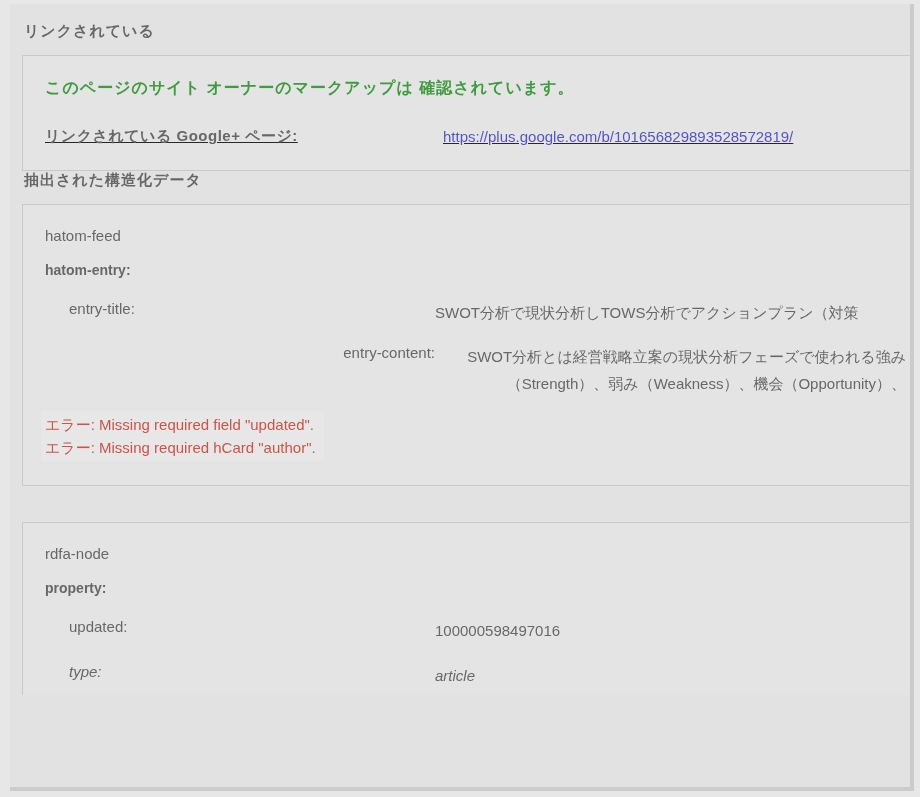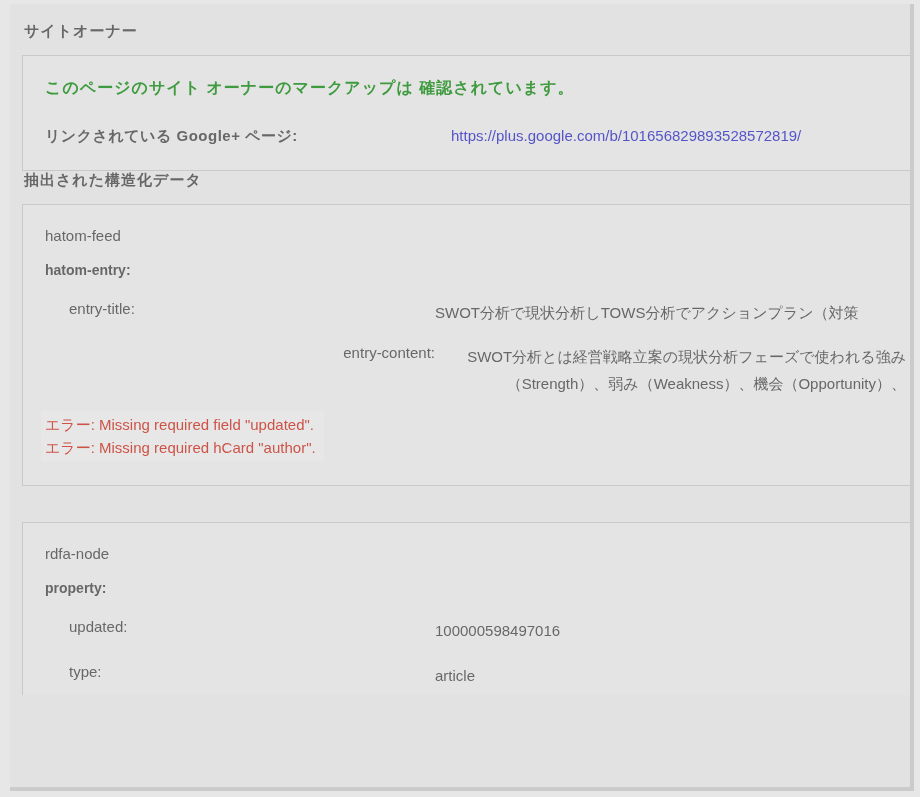--- a/index.html
+++ b/index.html
@@ -42,22 +42,23 @@
   }
   .verify {
     color: #1f9a1f;
     font-weight: bold;
     font-size: 16px;
     letter-spacing: 1px;
     margin-bottom: 28px;
   }
   .row {
     display: flex;
-    align-items: flex-start;
-    gap: 16px;
+    align-items: center;
+    gap: 8px;
+    text-decoration: underline;
   }
   .label {
     flex: 0 0 390px;
     color: #555;
     font-size: 15px;
     font-weight: bold;
     letter-spacing: 0.5px;
   }
   .link {
     color: #3b3bd6;
@@ -105,21 +106,21 @@
     color: #dd3a2a;
     font-size: 15px;
     line-height: 1.55;
   }
 </style>
 </head>
 <body>
 
 <div class="panel">
 
-  <div class="section-title">サイトオーナー</div>
+  <div class="section-title">リンクされている</div>
 
   <div class="card" style="border-right:none;">
     <div class="verify">このページのサイト オーナーのマークアップは 確認されています。</div>
     <div class="row">
       <div class="label">リンクされている Google+ ページ:</div>
       <a class="link" href="#">https://plus.google.com/b/101656829893528572819/</a>
     </div>
   </div>
 
   <div class="section-title">抽出された構造化データ</div>
@@ -145,21 +146,21 @@
   </div>
 
   <div class="card" style="border-right:none; border-bottom:none; padding-bottom:6px; margin-bottom:0;">
     <div class="subhead">rdfa-node</div>
     <div class="subbold">property:</div>
 
     <div class="kv">
       <div class="k">updated:</div>
       <div class="v">100000598497016</div>
     </div>
-    <div class="kv" style="margin-bottom:0;">
+    <div class="kv" style="margin-bottom:0;font-style:italic;">
       <div class="k">type:</div>
       <div class="v">article</div>
     </div>
   </div>
 
 </div>
 
 <div class="overlay"></div>
 
 </body></html>

